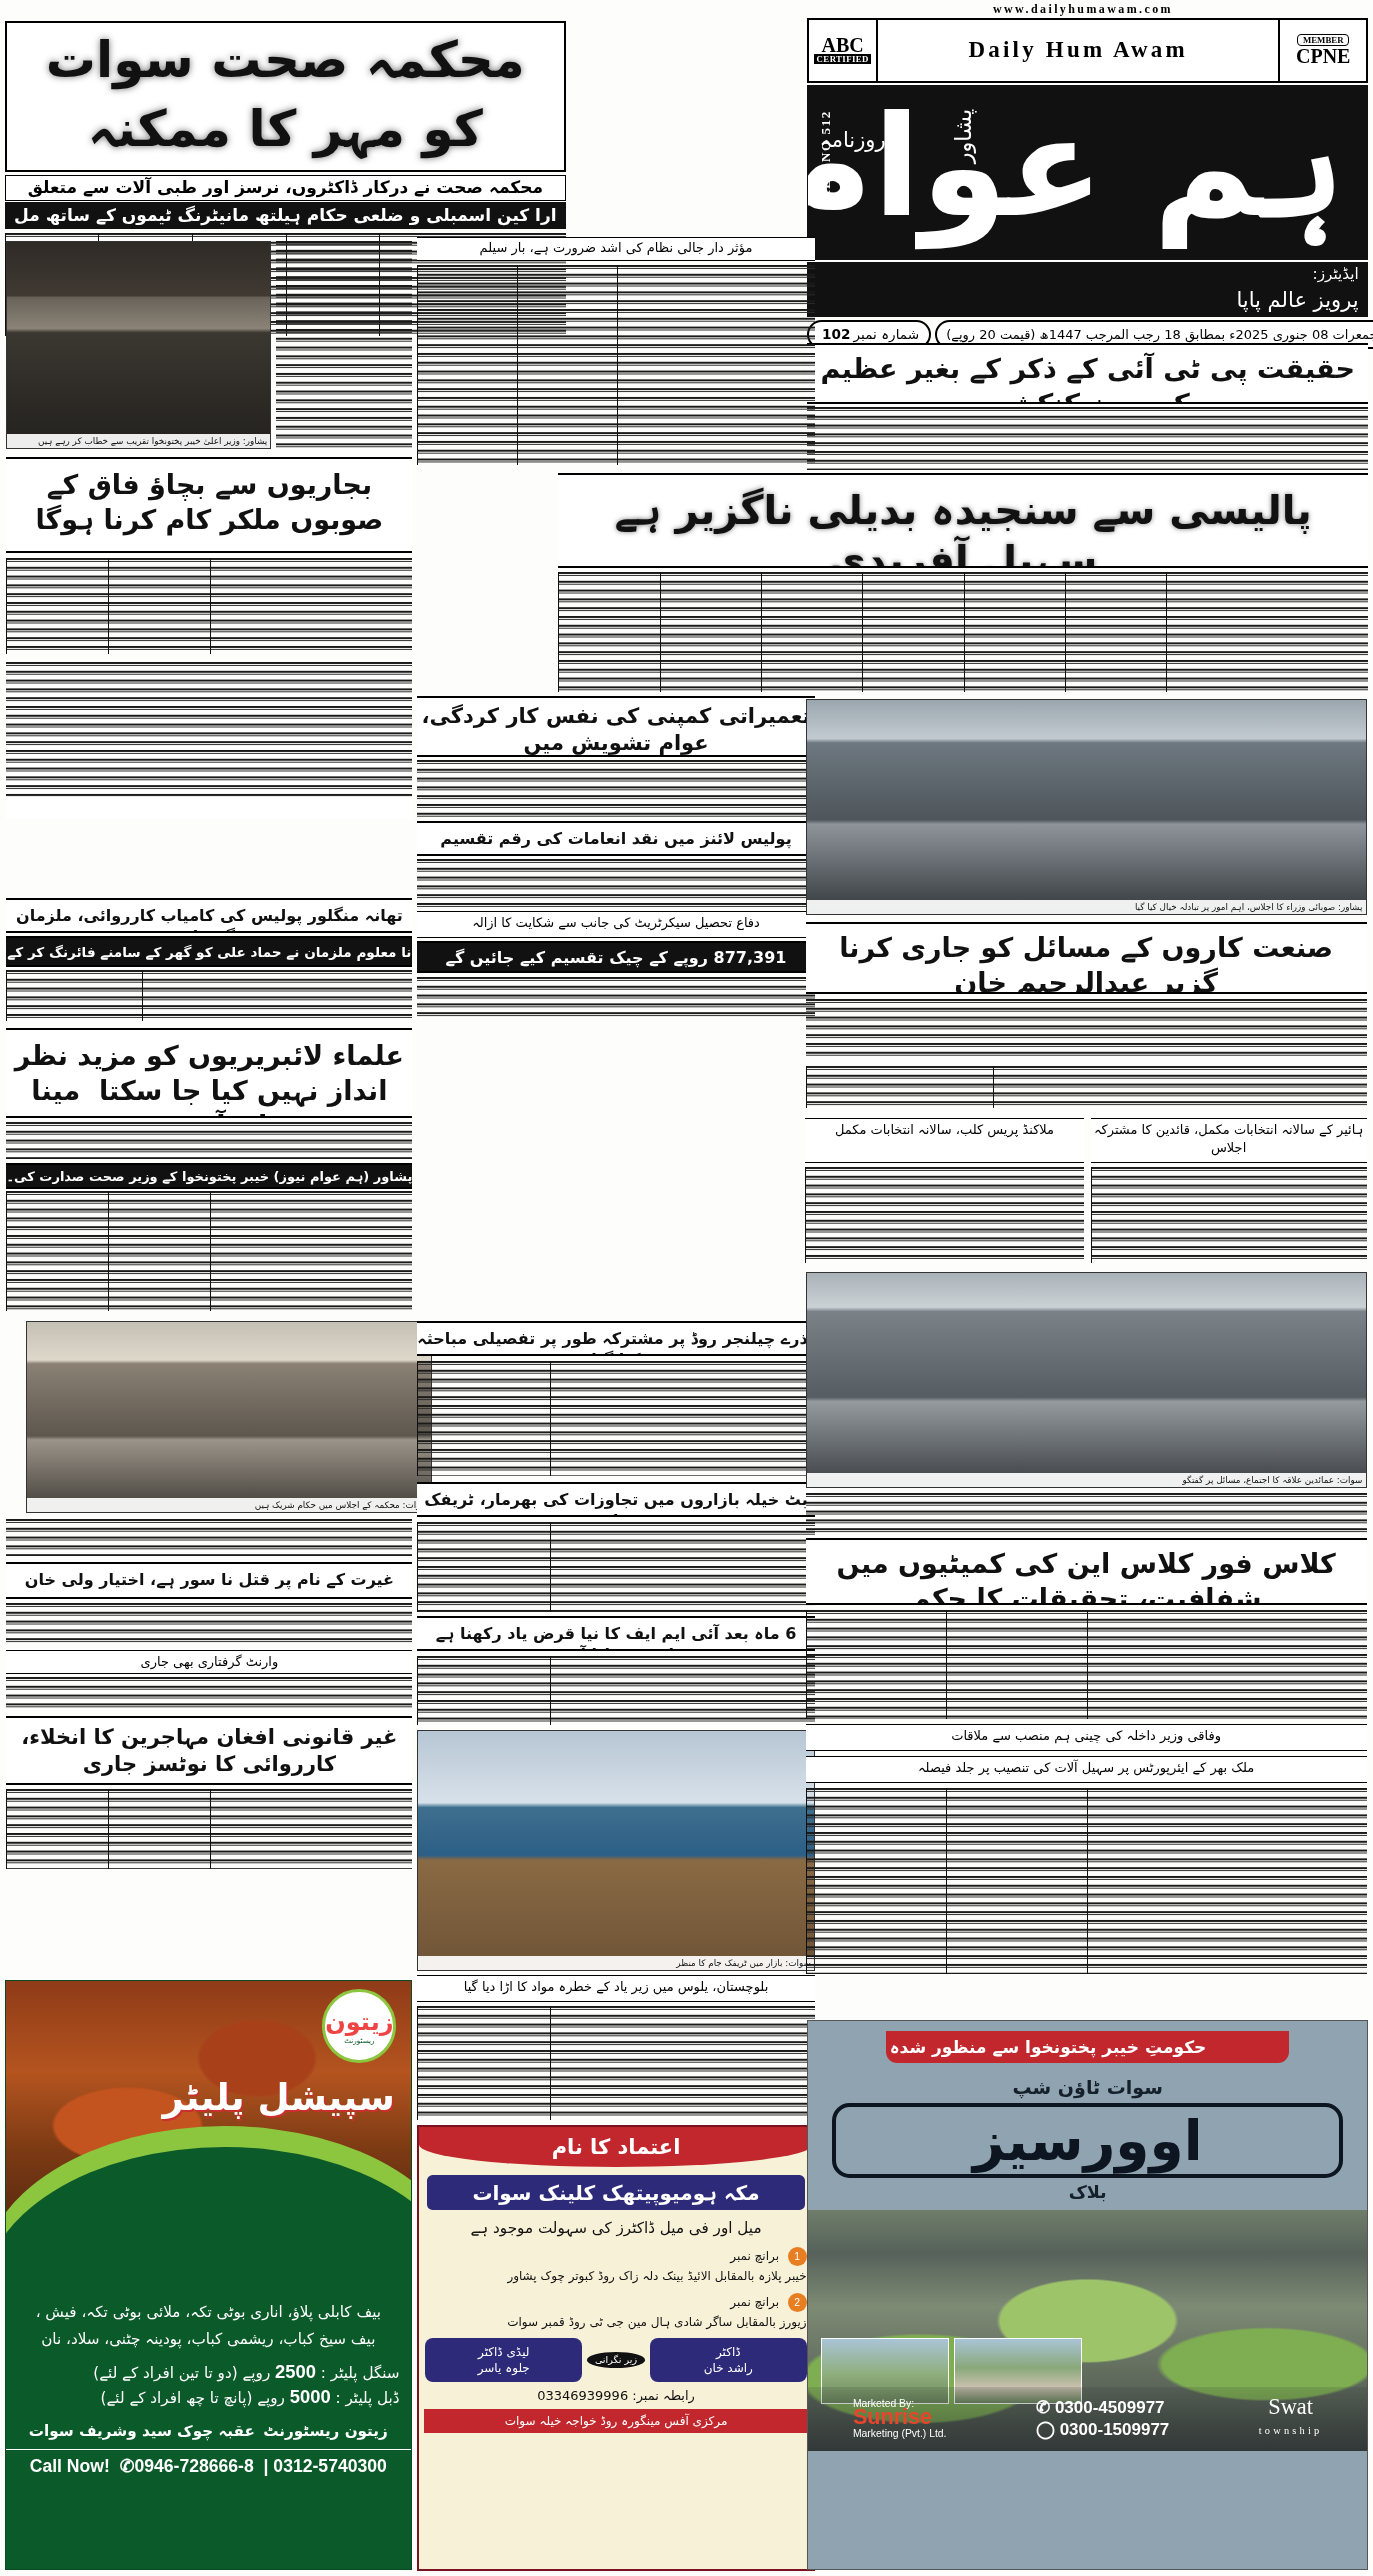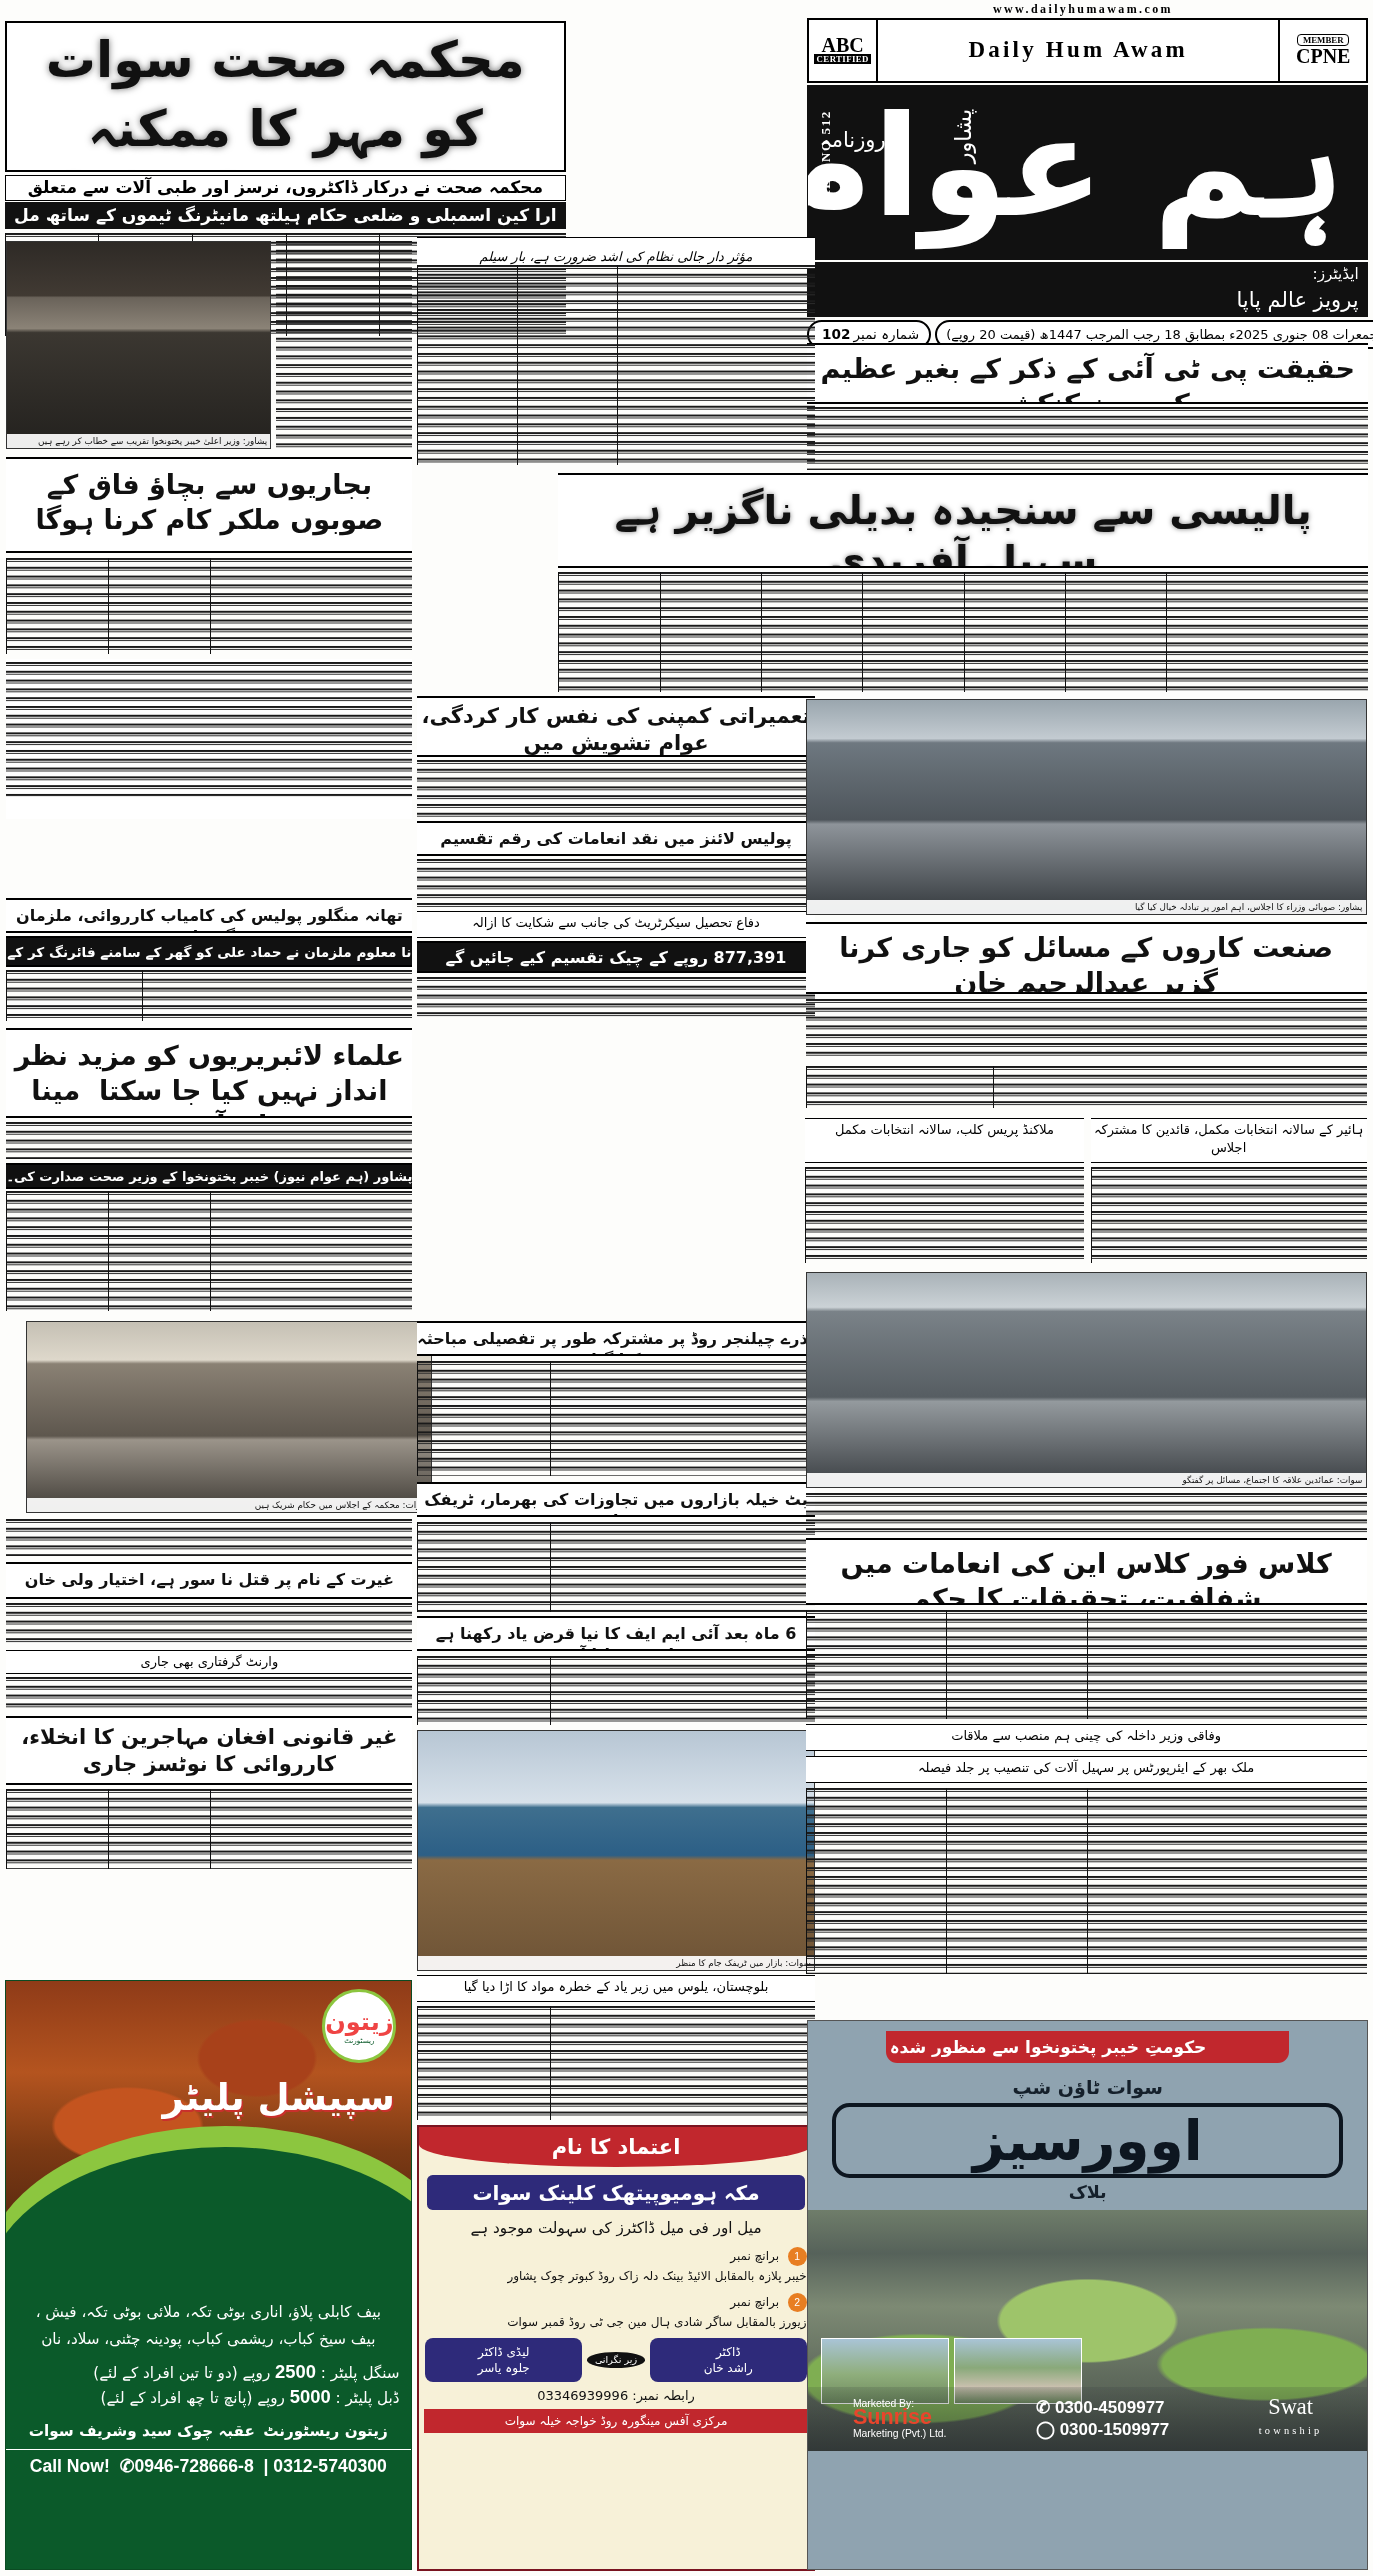--- a/index.html
+++ b/index.html
@@ -395,21 +395,21 @@
   <div class="hl-box" style="position:absolute; left:6.4px; top:457px; width:406px; height:96px;">
     <div class="hl hl-lg" style="padding-top:8px;">بجاریوں سے بچاؤ فاق کے صوبوں ملکر کام کرنا ہوگا</div>
   </div>
   <div style="position:absolute; left:6.4px; top:558px; width:406px; height:96px; display:flex; direction:rtl;">
     <div class="body-lines" style="flex:1; padding:0 3.2px;"></div>
     <div class="body-lines col-rule" style="flex:1; padding:0 3.2px;"></div>
     <div class="body-lines col-rule" style="flex:1; padding:0 3.2px;"></div>
     <div class="body-lines col-rule" style="flex:1; padding:0 3.2px;"></div>
   </div>
 
-  <div class="kicker" style="position:absolute; left:417px; top:237px; width:398px; height:32px; padding-top:10px;font-style:italic;">مؤثر دار جالی نظام کی اشد ضرورت ہے، بار سیلم</div>
+  <div class="kicker" style="position:absolute; left:417px; top:237px; width:398px; height:24px; padding-top:1px;">مؤثر دار جالی نظام کی اشد ضرورت ہے، بار سیلم</div>
   <div style="position:absolute; left:417px; top:265px; width:398px; height:200px; display:flex; direction:rtl;">
     <div class="body-lines" style="flex:1; padding:0 3.2px;"></div>
     <div class="body-lines col-rule" style="flex:1; padding:0 3.2px;"></div>
     <div class="body-lines col-rule" style="flex:1; padding:0 3.2px;"></div>
     <div class="body-lines col-rule" style="flex:1; padding:0 3.2px;"></div>
   </div>
 
   <div class="hl-box" style="position:absolute; left:417px; top:696px; width:398px; height:61px;">
     <div class="hl hl-md" style="padding-top:4.8px;">تعمیراتی کمپنی کی نفس کار کردگی، عوام تشویش میں</div>
   </div>
@@ -543,21 +543,21 @@
     <div class="body-lines col-rule" style="flex:1; padding:0 3.2px;"></div>
   </div>
 
   <div class="photo ph-people" style="position:absolute; right:6.4px; top:1272px; width:561px; height:216px;">
     <div class="cap">سوات: عمائدین علاقہ کا اجتماع، مسائل پر گفتگو</div>
   </div>
 
   <div class="body-lines" style="position:absolute; right:6.4px; top:1493px; width:561px; height:40px;"></div>
 
   <div class="hl-box" style="position:absolute; right:6.4px; top:1538px; width:561px; height:67px;">
-    <div class="hl hl-lg" style="padding-top:6.4px;">کلاس فور کلاس این کی انعامات میں شفافیت، تحقیقات کا حکم</div>
+    <div class="hl hl-lg" style="padding-top:6.4px;">کلاس فور کلاس این کی کمیٹیوں میں شفافیت، تحقیقات کا حکم</div>
   </div>
   <div style="position:absolute; right:6.4px; top:1610px; width:561px; height:109px; display:flex; direction:rtl;">
     <div class="body-lines" style="flex:1; padding:0 4px;"></div>
     <div class="body-lines col-rule" style="flex:1; padding:0 4px;"></div>
     <div class="body-lines col-rule" style="flex:1; padding:0 4px;"></div>
     <div class="body-lines col-rule" style="flex:1; padding:0 4px;"></div>
   </div>
 
   <div class="kicker" style="position:absolute; right:6.4px; top:1724px; width:561px; height:27px; padding-top:2.4px;">وفاقی وزیر داخلہ کی چینی ہم منصب سے ملاقات</div>
   <div class="kicker" style="position:absolute; right:6.4px; top:1756px; width:561px; height:27px; padding-top:2.4px;">ملک بھر کے ایئرپورٹس پر سہیل آلات کی تنصیب پر جلد فیصلہ</div>

